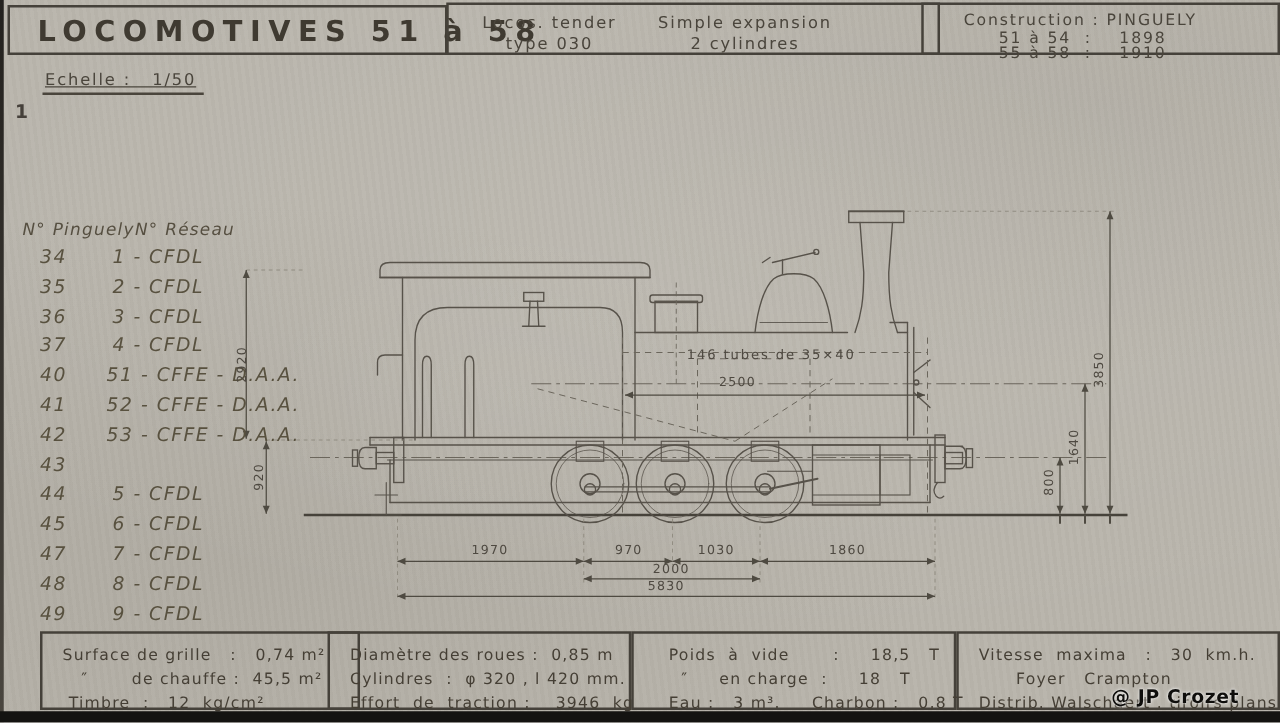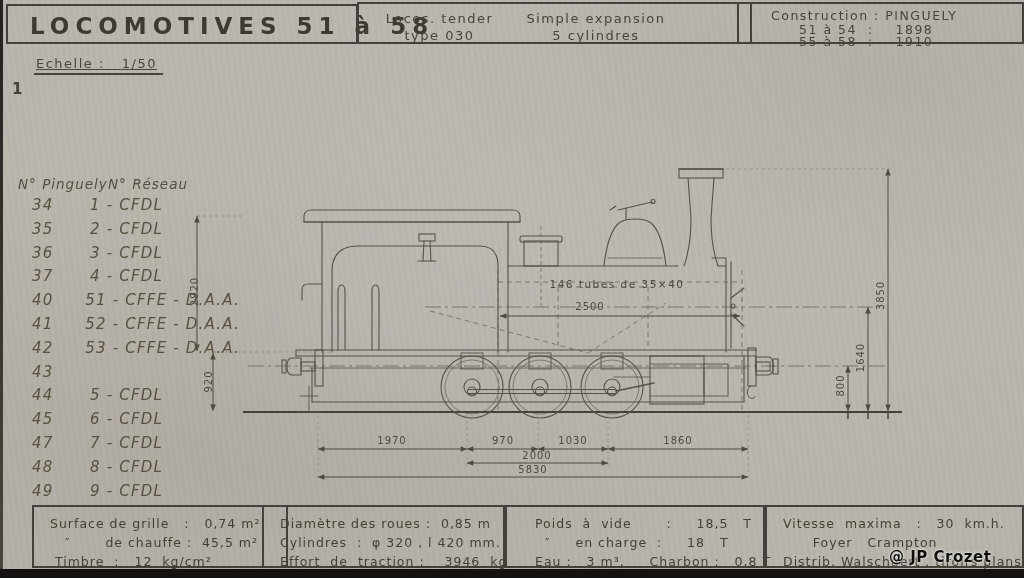--- a/index.html
+++ b/index.html
@@ -223,21 +223,21 @@
     <div class="title">LOCOMOTIVES  51 à 58</div>
   </div>
 
   <div class="box" style="left:357px;top:2px;width:395px;height:42px;">
     <div class="abs hdr-small" style="left:18px;top:6px;width:125px;">
       <div>Locos. tender</div>
       <div>type 030</div>
     </div>
     <div class="abs hdr-small" style="left:162px;top:6px;width:150px;">
       <div>Simple expansion</div>
-      <div>5 cylindres</div>
+      <div>2 cylindres</div>
     </div>
   </div>
 
   <div class="box" style="left:737px;top:2px;width:287px;height:42px;">
     <div class="abs hdr-right" style="left:32px;top:4px;">Construction : PINGUELY</div>
     <div class="abs hdr-right" style="left:60px;top:18px;">51 à 54  :    1898</div>
     <div class="abs hdr-right" style="left:60px;top:30px;">55 à 58  :    1910</div>
   </div>
 
   <div class="abs" style="left:34px;top:53px;">

